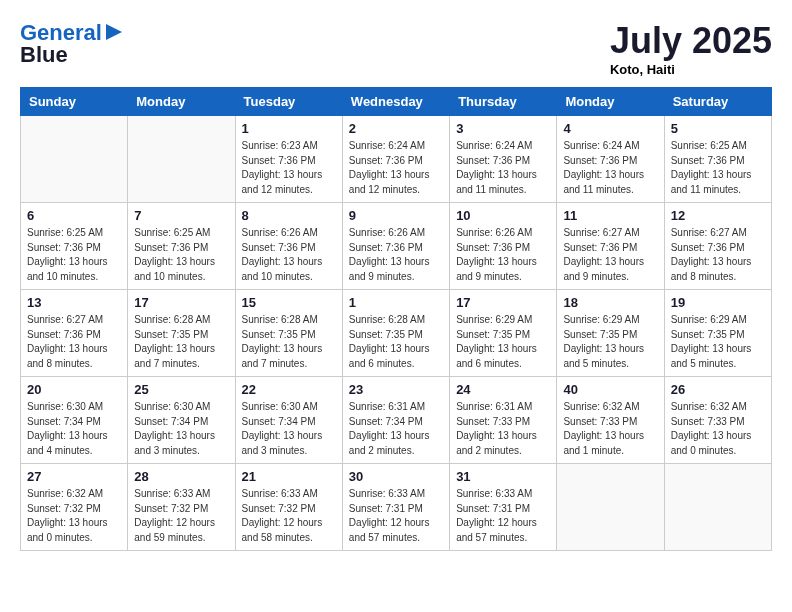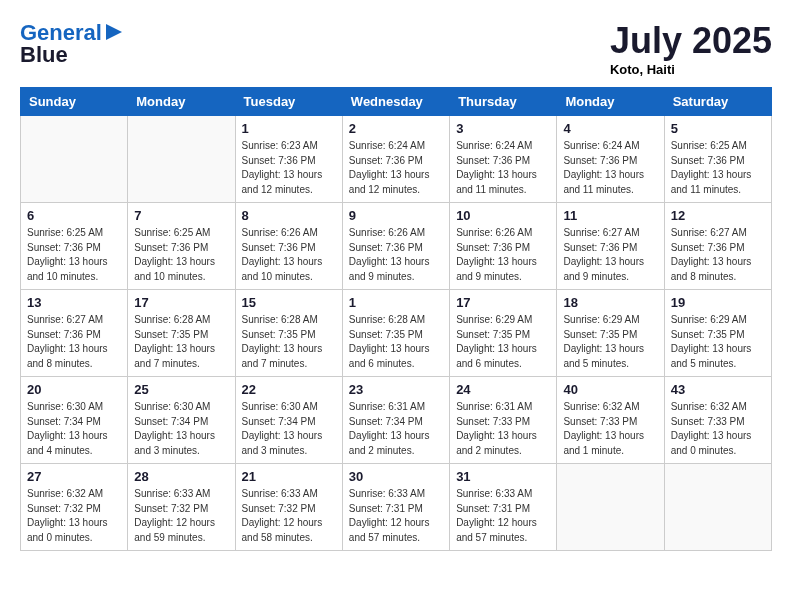--- a/index.html
+++ b/index.html
@@ -288,21 +288,21 @@
 and 2 minutes.</div>
         </td>
         <td>
           <div class="day-num">40</div>
           <div class="day-detail" style="white-space: pre-line;">Sunrise: 6:32 AM
 Sunset: 7:33 PM
 Daylight: 13 hours
 and 1 minute.</div>
         </td>
         <td>
-          <div class="day-num">43</div>
+          <div class="day-num">26</div>
           <div class="day-detail" style="white-space: pre-line;">Sunrise: 6:32 AM
 Sunset: 7:33 PM
 Daylight: 13 hours
 and 0 minutes.</div>
         </td>
       </tr>
       <tr>
         <td>
           <div class="day-num">27</div>
           <div class="day-detail" style="white-space: pre-line;">Sunrise: 6:32 AM

